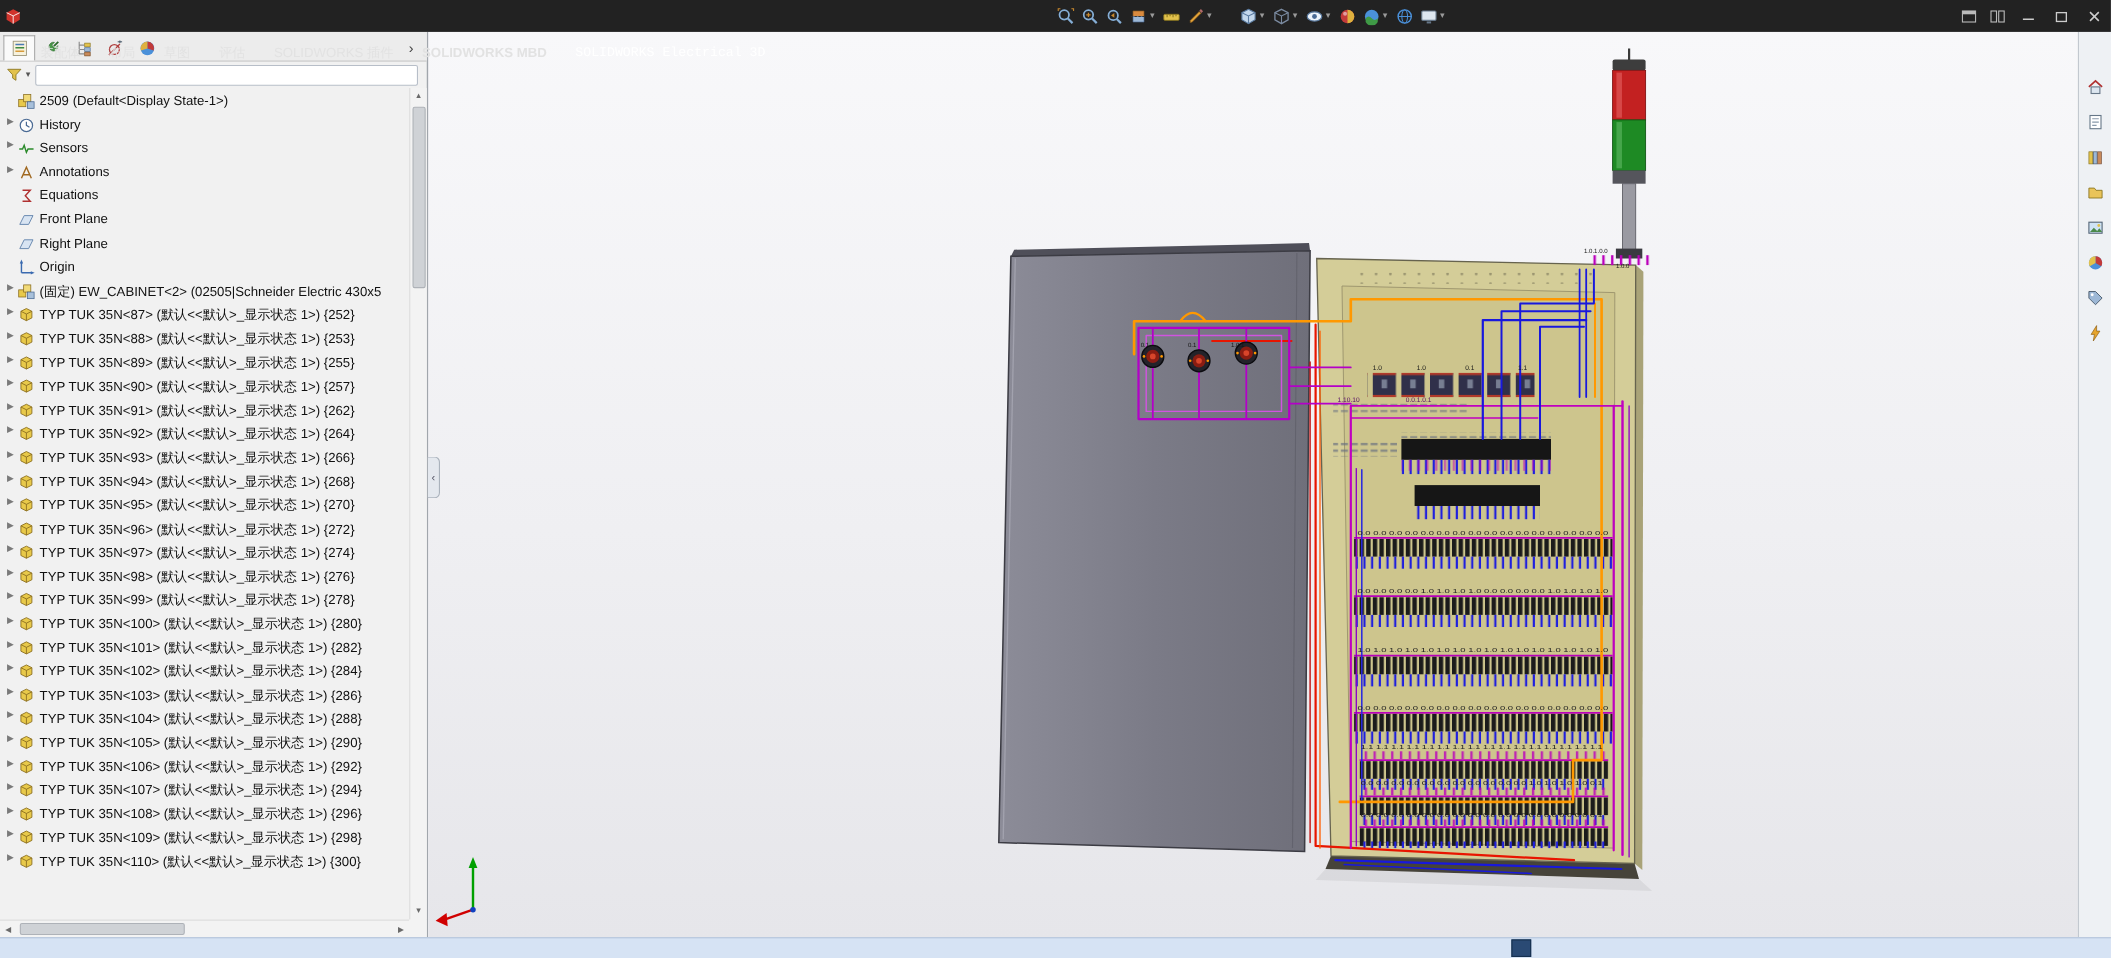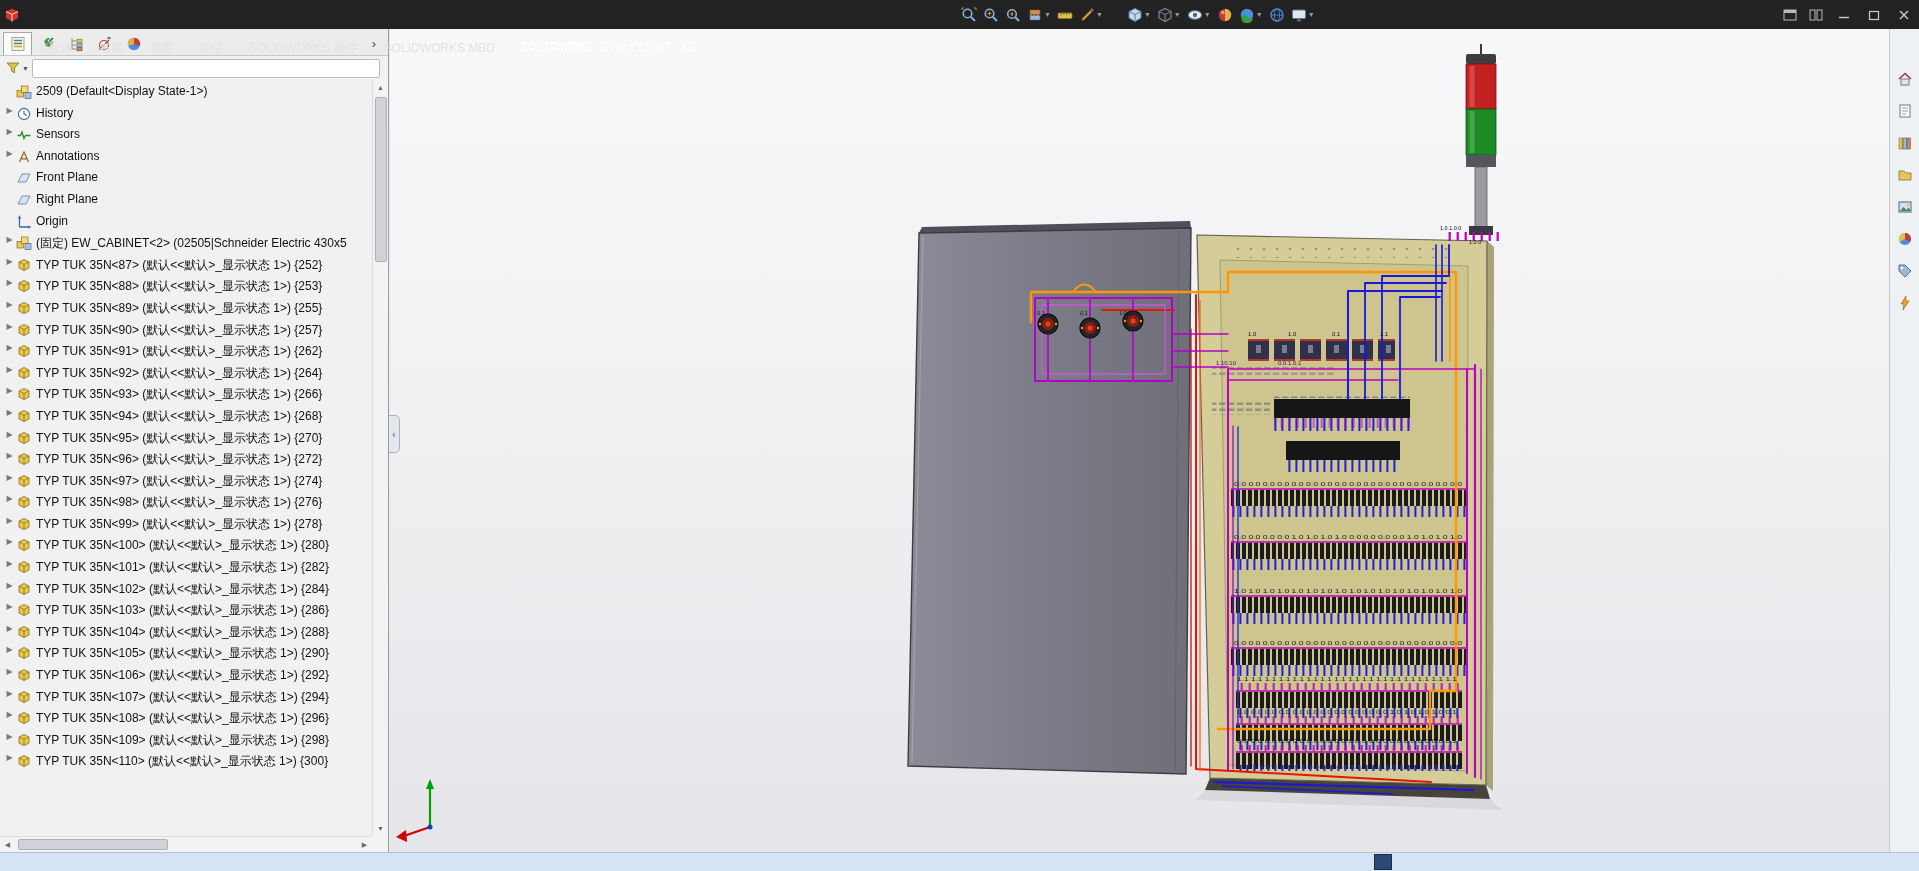--- a/index.html
+++ b/index.html
@@ -3,21 +3,21 @@
 <meta charset="utf-8">
 <style>
   *{box-sizing:border-box;margin:0;padding:0;}
   html,body{width:1919px;height:871px;overflow:hidden;font-family:"Liberation Sans",sans-serif;background:#e9e9ed;position:relative;}
   
   .titlebar{position:absolute;top:0;left:0;width:1919px;height:29px;background:#222;display:flex;align-items:stretch;z-index:30;}
   .appicon{width:24px;display:flex;align-items:center;justify-content:center;}
   .tabs{display:flex;align-items:stretch;margin-top:48px;}
   .cmtab{display:flex;align-items:center;padding:0 13px;font-size:12px;color:#e2e2e2;white-space:nowrap;cursor:default;}
   .cmtab.t0{background:#3a3a3a;}
-  .cmtab.t5{background:#701a75;}
+  .cmtab.t5{background:#701a75;font-weight:bold;}
   .cmtab.active{background:#6d28d9;color:#fff;font-family:Liberation Mono, monospace;}
   .hud{position:absolute;left:958px;top:0;height:29px;display:flex;align-items:center;}
   .hitem{display:flex;align-items:center;padding:0 3px;height:29px;}
   .hitem.gap{margin-left:18px;}
   .caret{color:#9a9a9a;font-size:7px;margin-left:1px;}
   .preicons{position:absolute;right:96px;top:0;height:29px;display:flex;align-items:center;gap:12px;}
   .winctrl{position:absolute;right:0;top:0;height:29px;display:flex;}
   .wbtn{width:30px;height:29px;display:flex;align-items:center;justify-content:center;}
   
   .left-panel{position:absolute;top:29px;left:0;width:389px;height:823px;background:#f1f1f1;border-right:1px solid #989ea5;z-index:10;}
@@ -285,20 +285,29 @@
           <svg width="16" height="16" viewBox="0 0 16 16">
             <path d="M3.5 13 L8 3 L12.5 13 M5.2 9.8 h5.6" stroke="#a06820" fill="none" stroke-width="1.3"></path>
           </svg>
         </span>
         <span class="tlabel">Annotations</span>
       </div>
       <div class="trow">
         <span class="tw"></span>
         <span class="ticon">
           <svg width="16" height="16" viewBox="0 0 16 16">
+            <path d="M4.5 3 h7 L7 8 l4.5 5 h-7" stroke="#b03030" fill="none" stroke-width="1.3"></path>
+          </svg>
+        </span>
+        <span class="tlabel">Equations</span>
+      </div>
+      <div class="trow">
+        <span class="tw"></span>
+        <span class="ticon">
+          <svg width="16" height="16" viewBox="0 0 16 16">
             <path d="M2 12 L6 4 H14 L10 12 Z" fill="#d3e2f2" fill-opacity="0.85" stroke="#6a8ab0" stroke-width="0.9"></path>
           </svg>
         </span>
         <span class="tlabel">Front Plane</span>
       </div>
       <div class="trow">
         <span class="tw"></span>
         <span class="ticon">
           <svg width="16" height="16" viewBox="0 0 16 16">
             <path d="M2 12 L6 4 H14 L10 12 Z" fill="#d3e2f2" fill-opacity="0.85" stroke="#6a8ab0" stroke-width="0.9"></path>

